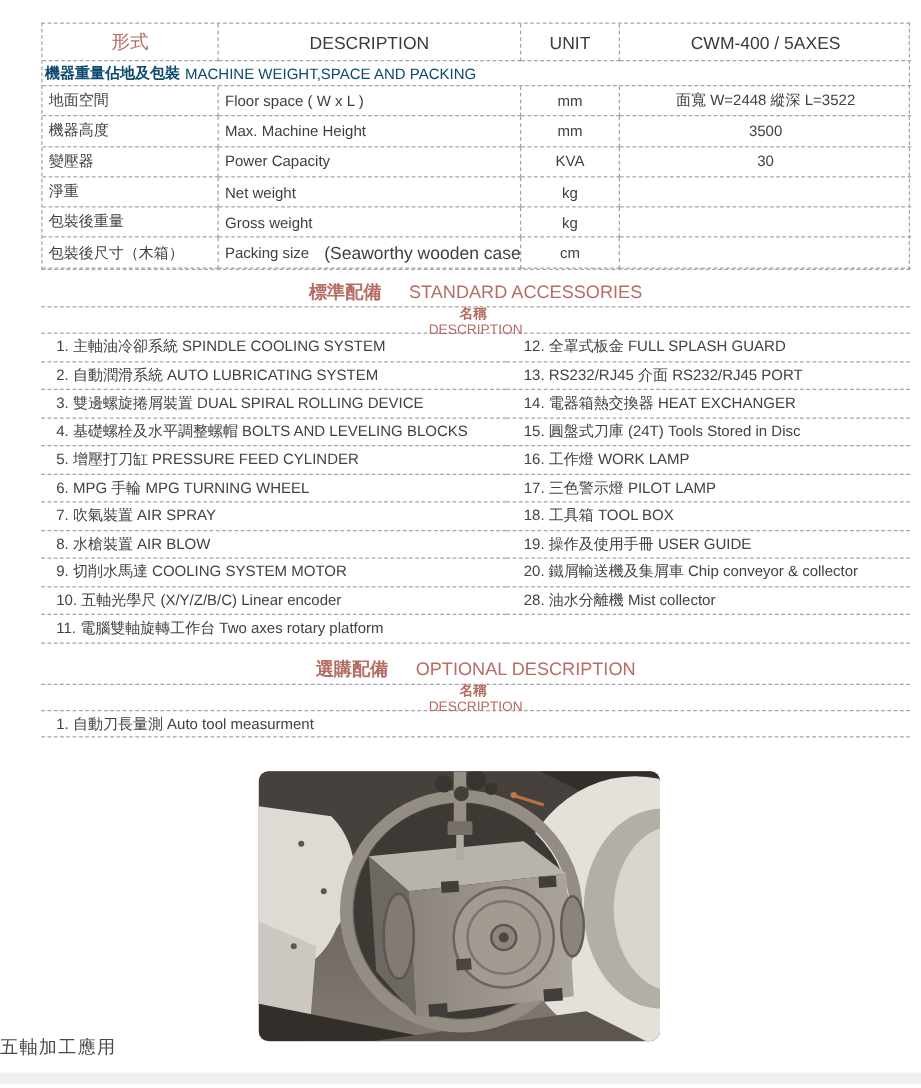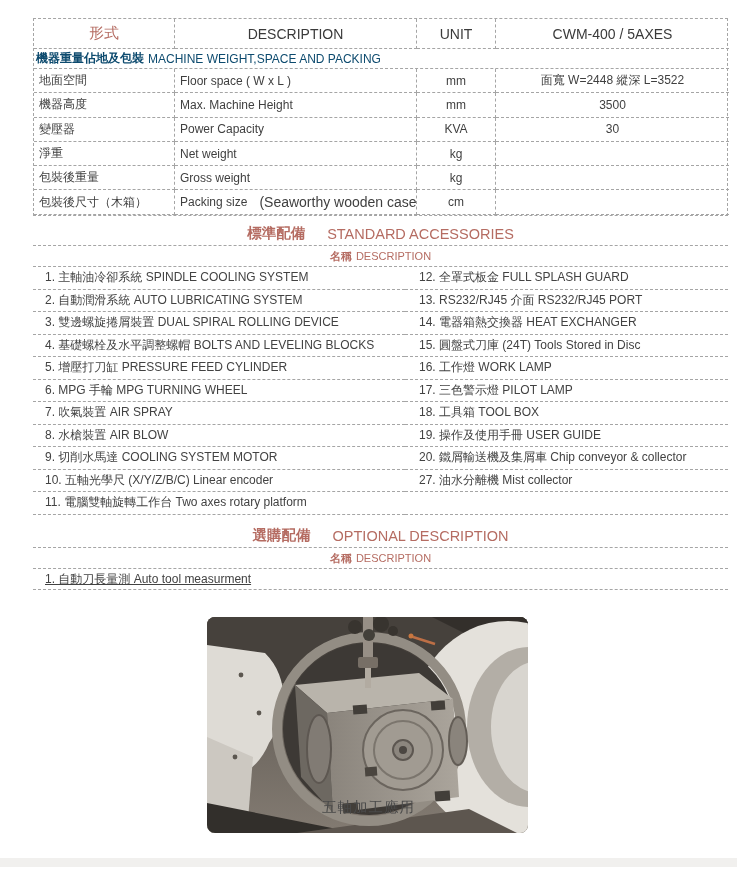--- a/index.html
+++ b/index.html
@@ -29,39 +29,39 @@
   .note{font-size:14px;margin-left:12px;}
   
   .acc{left:33px;width:695px;box-sizing:border-box;}
   .acc-title{
     height:24px;display:flex;align-items:center;justify-content:center;
     color:#b56c62;font-size:14.5px;border-bottom:1px dashed #a5a5a5;box-sizing:border-box;
   }
   .acc-title .zh{font-weight:bold;margin-right:22px;}
   .acc-sub{
     height:21px;display:flex;align-items:center;justify-content:center;
-    color:#b56c62;font-size:11px;border-bottom:1px dashed #a5a5a5;box-sizing:border-box;
+    color:#b56c62;font-size:11px;border-bottom:1px dashed #a5a5a5;box-sizing:border-box;flex-direction:column;
   }
   .acc-sub .zh{font-weight:bold;margin-right:4px;}
   .acc-grid{display:grid;grid-template-columns:372px 323px;}
   .acc-item{
     height:22.5px;display:flex;align-items:center;
     font-size:12px;color:#424242;border-bottom:1px dashed #a5a5a5;
     box-sizing:border-box;white-space:nowrap;overflow:hidden;
   }
   .acc-item.l{padding-left:12px;}
   .acc-item.r{padding-left:14px;}
-  .opt-item{height:21px;padding-left:12px;text-decoration:underline;}
+  .opt-item{height:21px;padding-left:12px;}
   
   .photo{
     left:207px;top:617px;width:321px;height:216px;border-radius:8px;overflow:hidden;
     background:#6b645d;
   }
   .caption{
-    left:0;top:798px;width:737px;text-align:center;
+    left:0;top:828px;width:737px;text-align:left;
     font-size:14.5px;color:#4a4a4a;letter-spacing:1px;
   }
   .page-bottom-strip{left:0;top:858px;width:737px;height:9px;background:#f1f0ee;}
 </style>
 </head>
 <body>
 
 <div class="abs spec-table">
   <div class="cell vline c-center hdr hdr-type">形式</div>
   <div class="cell vline c-center hdr">DESCRIPTION</div>
@@ -129,21 +129,21 @@
     <div class="acc-item r">16. 工作燈 WORK LAMP</div>
     <div class="acc-item l">6. MPG 手輪 MPG TURNING WHEEL</div>
     <div class="acc-item r">17. 三色警示燈 PILOT LAMP</div>
     <div class="acc-item l">7. 吹氣裝置 AIR SPRAY</div>
     <div class="acc-item r">18. 工具箱 TOOL BOX</div>
     <div class="acc-item l">8. 水槍裝置 AIR BLOW</div>
     <div class="acc-item r">19. 操作及使用手冊 USER GUIDE</div>
     <div class="acc-item l">9. 切削水馬達 COOLING SYSTEM MOTOR</div>
     <div class="acc-item r">20. 鐵屑輸送機及集屑車 Chip conveyor &amp; collector</div>
     <div class="acc-item l">10. 五軸光學尺 (X/Y/Z/B/C) Linear encoder</div>
-    <div class="acc-item r">27. 油水分離機 Mist collector</div>
+    <div class="acc-item r">28. 油水分離機 Mist collector</div>
     <div class="acc-item l">11. 電腦雙軸旋轉工作台 Two axes rotary platform</div>
     <div class="acc-item r"></div>
   </div>
 </div>
 
 <div class="abs acc" style="top:524px;">
   <div class="acc-title">
     <span class="zh">選購配備</span>
     <span>OPTIONAL DESCRIPTION</span>
   </div>

